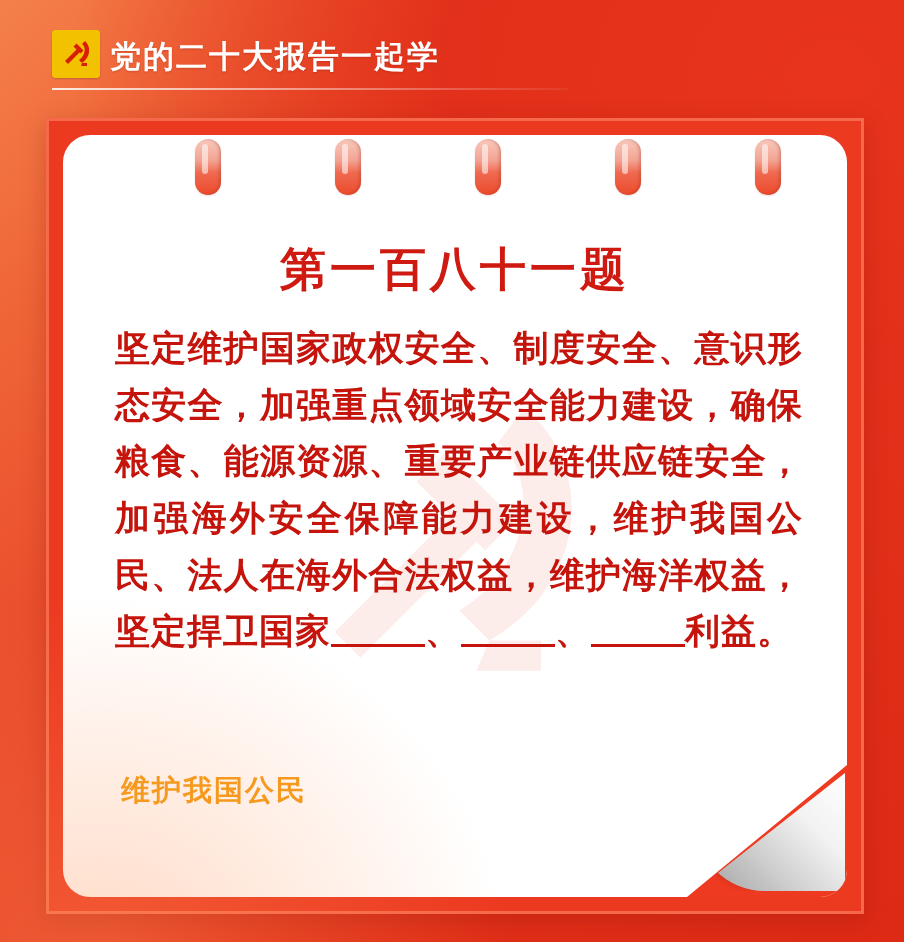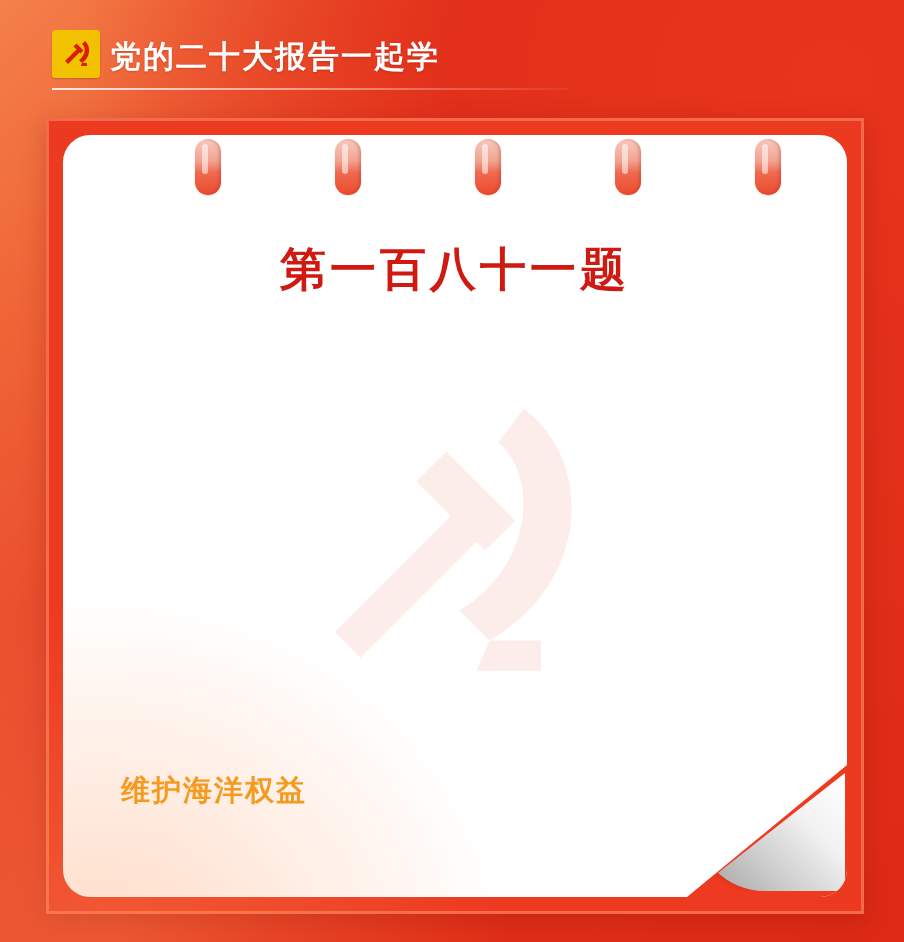--- a/index.html
+++ b/index.html
@@ -251,22 +251,25 @@
       <div class="rings">
         <div class="ring" style="left:132px;"></div>
         <div class="ring" style="left:272px;"></div>
         <div class="ring" style="left:412px;"></div>
         <div class="ring" style="left:552px;"></div>
         <div class="ring" style="left:692px;"></div>
       </div>
 
       <div class="q-title">第一百八十一题</div>
 
-
-      <div class="answer-note">维护海洋权益</div>
+      <div class="q-body">
+        <span>坚定维护国家政权安全、制度安全、意识形态安全，加强重点领域安全能力建设，确保粮食、能源资源、重要产业链供应链安全，加强海外安全保障能力建设，维护我国公民、法人在海外合法权益，维护海洋权益，坚定捍卫国家</span><span class="blank"></span><span>、</span><span class="blank"></span><span>、</span><span class="blank"></span><span>利益。</span>
+      </div>
+
+      <div class="answer-note">维护我国公民</div>
 
       <div class="curl">
         <div class="curl-red"></div>
         <div class="curl-fold"></div>
       </div>
 
     </div>
   </div>
 
 </div>

